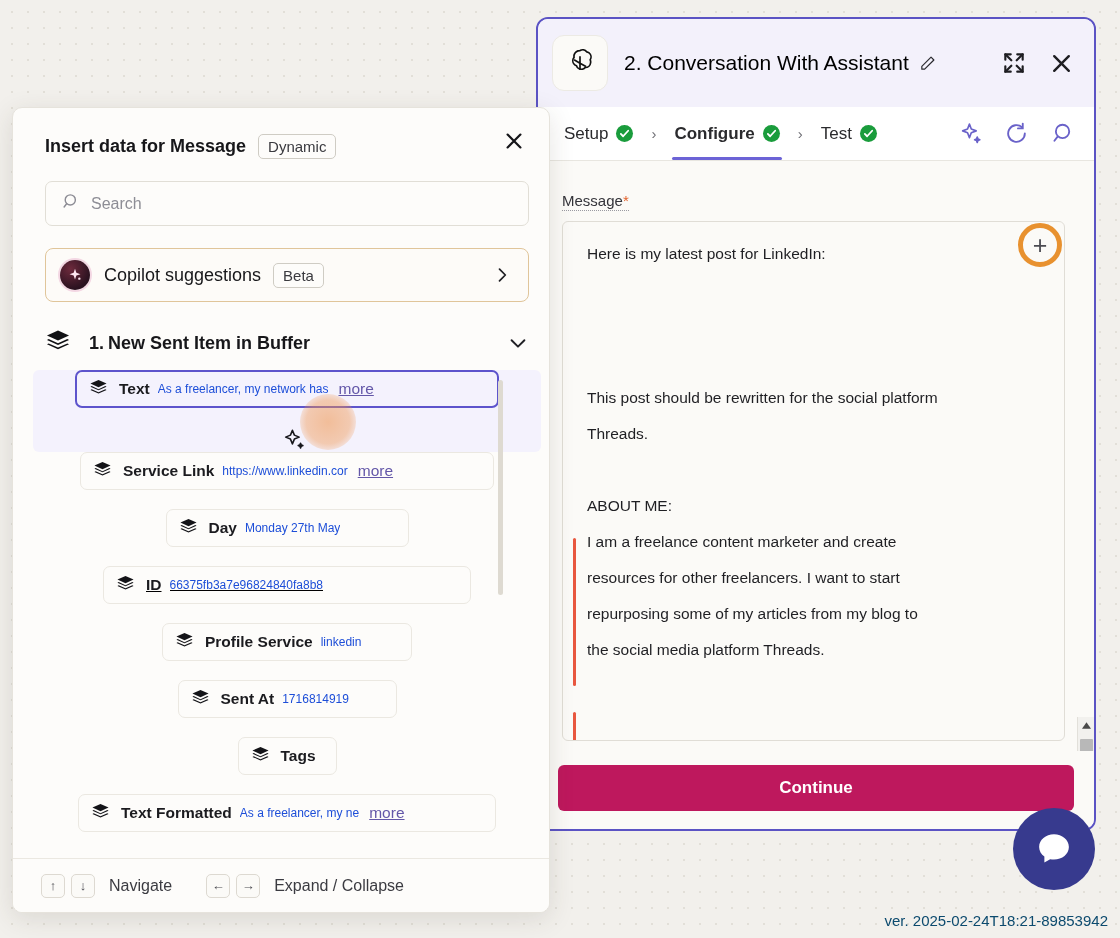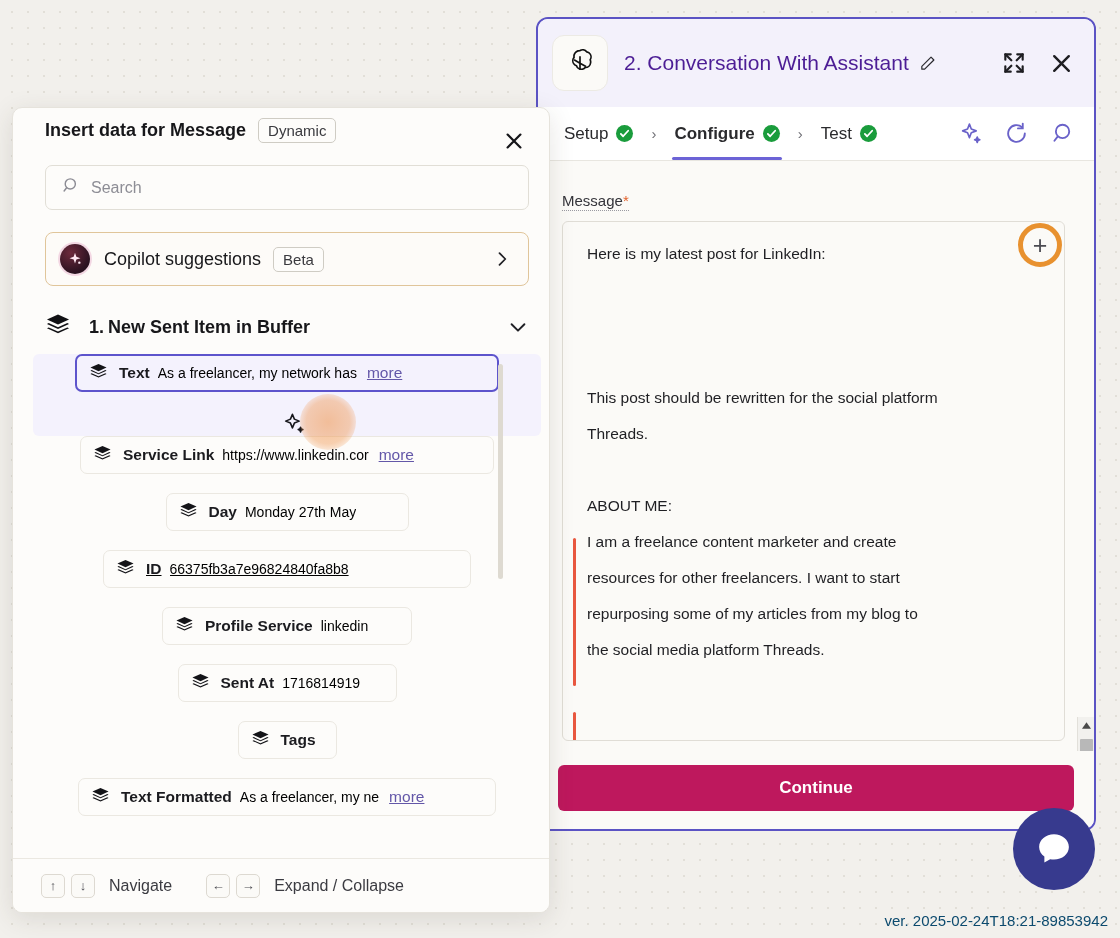--- a/index.html
+++ b/index.html
@@ -39,21 +39,21 @@
   }
   .app-logo {
     width: 56px; height: 56px;
     background: #fbfaf7;
     border: 1px solid #eceae4;
     border-radius: 12px;
     display: flex; align-items: center; justify-content: center;
     flex: 0 0 auto;
   }
   #rp-title {
-    font-size: 21px; color: #4c1d95;
+    font-size: 21px; color: #000000;
     margin-left: 16px;
     white-space: nowrap;
   }
   .edit-pencil { margin-left: 10px; display:inline-flex; vertical-align: middle; }
   .hdr-spacer { flex: 1 1 auto; }
   .hdr-icon { margin-left: 22px; display:flex; align-items:center; cursor:pointer; }
 
   
   #rp-steps {
     height: 54px;
@@ -196,21 +196,21 @@
     left: 12px; top: 107px;
     width: 538px; height: 806px;
     background: #fdfcfa;
     border: 1px solid #e6e3dc;
     border-radius: 10px;
     box-shadow: 0 6px 26px rgba(60,55,40,0.13);
     display: flex; flex-direction: column;
     overflow: hidden;
   }
   #lp-head {
-    padding: 10px 24px 0 32px;
+    padding: 26px 24px 0 32px;
     flex: 0 0 auto;
     position: relative;
     text-align: center;
   }
   #lp-title-row { display: flex; align-items: center; }
   #lp-title { font-size: 18px; font-weight: bold; color: #17171a; }
   .pill {
     margin-left: 12px;
     border: 1px solid #cfccc4;
     border-radius: 5px;
@@ -292,21 +292,21 @@
     cursor: pointer;
     width: fit-content;
     max-width: 430px;
   }
   .field-row.selected {
     border: 2px solid #5d54cc;
     background: #f4f2fd;
   }
   .field-row .fname { font-size: 15.5px; font-weight: bold; color: #1b1b1f; margin-left: 11px; white-space: nowrap; }
   .field-row .fval {
-    font-size: 14px; color: #000000; margin-left: 8px;
+    font-size: 12px; color: #1d4ed8; margin-left: 8px;
     white-space: nowrap; overflow: hidden; text-overflow: clip;
   }
   .field-row .fmore {
     font-size: 15.5px; color: #6357a8; margin-left: 10px;
     text-decoration: underline; white-space: nowrap;
   }
   .row-wrap { display: flex; align-items: center; flex-direction: column; }
   .row-wrap.highlighted { background: #f4f2fd; margin: 0 -12px 0 -12px; padding: 0 12px; border-radius: 6px; }
   .ai-spark { margin-left: 14px; cursor: pointer; display: flex; }
   #lp-list-scroll {

